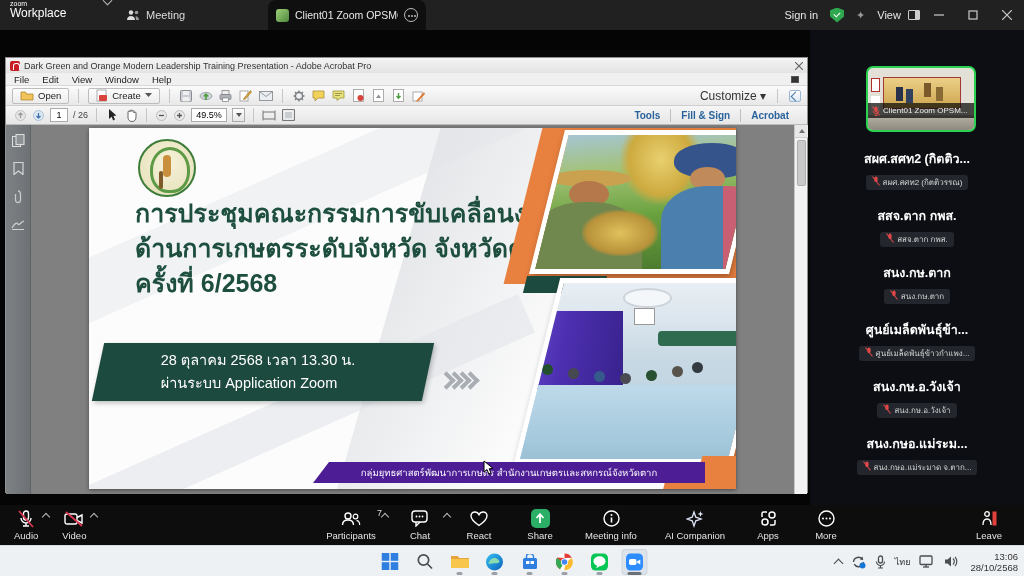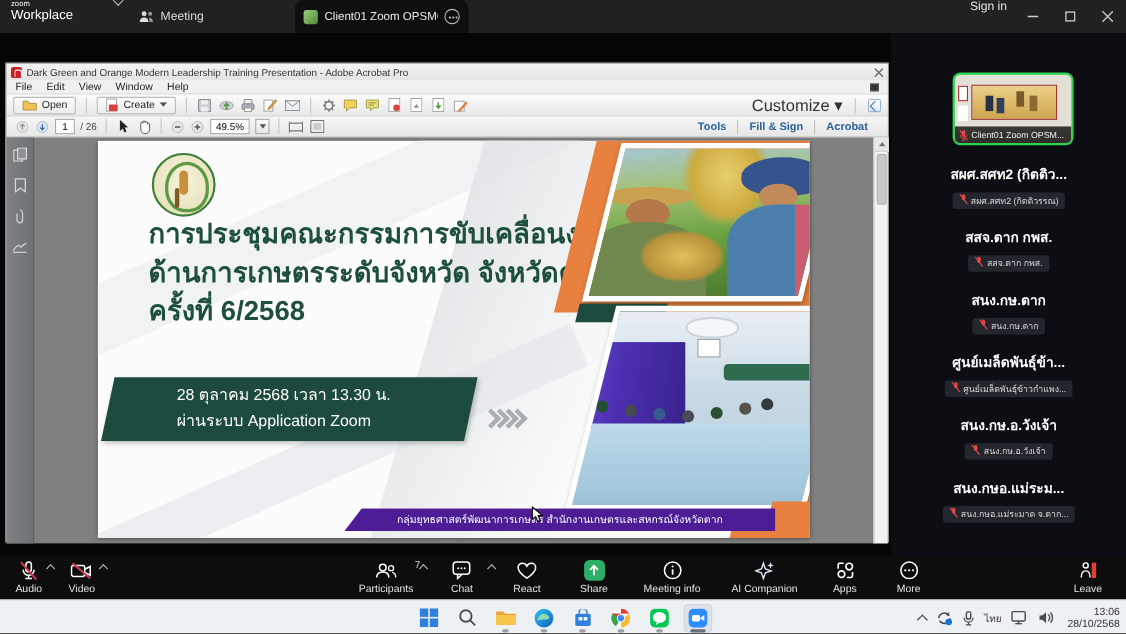--- a/index.html
+++ b/index.html
@@ -21,21 +21,21 @@
     background:#0f0f0f; border-radius:8px 8px 0 0; display:flex; align-items:center;
     gap:6px; padding:0 8px; font-size:10.5px; color:#e9e9e9; }
   .tab-thumb { width:13px; height:13px; border-radius:3px;
     background:linear-gradient(135deg,#9fcf7a,#4e8a3c); flex:0 0 auto; }
   .tab-title { white-space:nowrap; overflow:hidden; flex:1; }
   .tab-ellipsis { width:14px; height:14px; border:1.2px solid #bbb; border-radius:50%;
     position:relative; flex:0 0 auto; }
   .tab-ellipsis::after { content:""; position:absolute; left:2.5px; top:5.5px; width:2px;
     height:2px; background:#bbb; border-radius:50%; box-shadow:3px 0 0 #bbb,6px 0 0 #bbb; }
   .top-right { position:absolute; right:104px; top:0; height:30px; display:flex;
-    align-items:center; gap:12px; font-size:11px; color:#e6e6e6;flex-direction:column; }
+    align-items:center; gap:12px; font-size:11px; color:#e6e6e6; }
   .shield { width:14px; height:15px; background:#2ea84e;
     clip-path:polygon(50% 0,100% 18%,100% 60%,50% 100%,0 60%,0 18%); position:relative; }
   .shield::after { content:""; position:absolute; left:4px; top:4px; width:5px; height:3px;
     border-left:1.6px solid #fff; border-bottom:1.6px solid #fff; transform:rotate(-45deg); }
   .sparkle-sm { color:#9a9a9a; font-size:11px; }
   .view-grid { display:inline-block; width:12px; height:10px; border:1.2px solid #ccc;
     border-radius:1px; position:relative; margin-left:4px; vertical-align:-1px; }
   .view-grid::after { content:""; position:absolute; right:0; top:0; width:4px; height:100%;
     background:#ccc; }
   .win-ctrls { position:absolute; right:0; top:0; height:30px; display:flex; }
@@ -58,21 +58,21 @@
     font-size:9.5px; color:#222; padding:0 8px; border-bottom:1px solid #d8d8d8; }
   .doc-restore { margin-left:auto; width:8px; height:7px; border:1.2px solid #555; background:#333; }
   .acb-tools { height:20px; background:linear-gradient(#fbfbfb,#e8e8e8);
     border-bottom:1px solid #cfcfcf; display:flex; align-items:center; padding:0 6px; gap:6px; }
   .tbtn { display:flex; align-items:center; gap:4px; font-size:9.5px; color:#222;
     border:1px solid #bdbdbd; border-radius:2px; background:linear-gradient(#fdfdfd,#ececec);
     padding:1px 7px; height:16px; }
   .tsep { width:1px; height:14px; background:#c6c6c6; margin:0 3px; }
   .ticon { width:14px; height:14px; display:flex; align-items:center; justify-content:center; }
   .acb-tools-right { margin-left:auto; display:flex; align-items:center; gap:8px;
-    font-size:15px; color:#333; }
+    font-size:12px; color:#333; }
   .expand-ic { width:12px; height:12px; border:1px solid #9bb7d4; border-radius:2px;
     background:linear-gradient(#fff,#dce8f4); position:relative; }
   .expand-ic::after { content:""; position:absolute; left:2px; top:2px; width:6px; height:6px;
     border-left:1.5px solid #4a78a8; border-bottom:1.5px solid #4a78a8; transform:rotate(45deg); }
   .acb-nav { height:19px; background:linear-gradient(#f6f6f6,#e6e6e6);
     border-bottom:1px solid #bcbcbc; display:flex; align-items:center; padding:0 8px; gap:5px; }
   .nav-circle { width:13px; height:13px; border-radius:50%; display:flex; align-items:center;
     justify-content:center; }
   .pg-input { width:18px; height:14px; border:1px solid #ababab; background:#fff; font-size:9px;
     text-align:center; }
@@ -179,21 +179,21 @@
   .vthumb { position:absolute; left:56px; top:36px; width:110px; height:66px; border-radius:7px;
     border:2px solid #2ad24f; background:#e3e0d8; overflow:hidden; }
   .mural { position:absolute; left:14%; top:14%; width:74%; height:52%;
     background:linear-gradient(#ecd088,#cda54e); border:1.5px solid #a03a36; }
   .mural-fig { position:absolute; left:16%; top:30%; width:9%; height:46%; background:#27324a;
     box-shadow:10px 2px 0 #31405c, 28px -4px 0 #7a5a2a, 40px 0 0 #8a6a34; }
   .wall-pics { position:absolute; left:3%; top:16%; width:8%; height:22%; background:#fff;
     border:1px solid #b0302c; box-shadow:0 18px 0 #fff; }
   .thumb-floor { position:absolute; left:0; bottom:0; width:100%; height:24%;
     background:linear-gradient(#b9b3a6,#8e897e); }
-  .thumb-label { position:absolute; left:0; bottom:0; width:100%; height:15px;
+  .thumb-label { position:absolute; left:0; bottom:12px; width:100%; height:15px;
     background:rgba(8,8,8,.72); display:flex; align-items:center; gap:3px; padding:0 4px;
     color:#eee; font-size:8px; white-space:nowrap; overflow:hidden; }
   .tiles { position:absolute; left:0; top:110px; width:214px; }
   .tile { height:57px; text-align:center; padding-top:9px; }
   .tile .nm { font-size:12.5px; font-weight:bold; color:#fff; white-space:nowrap; overflow:hidden; }
   .tile .pill { display:inline-flex; align-items:flex-start; gap:3px; margin-top:6px;
     background:#23262c; border-radius:3px; padding:1px 6px; color:#d8d8d8; font-size:8px;
     max-width:190px; white-space:nowrap; overflow:hidden; }
   .mic-red { flex:0 0 auto; display:block; }
 

